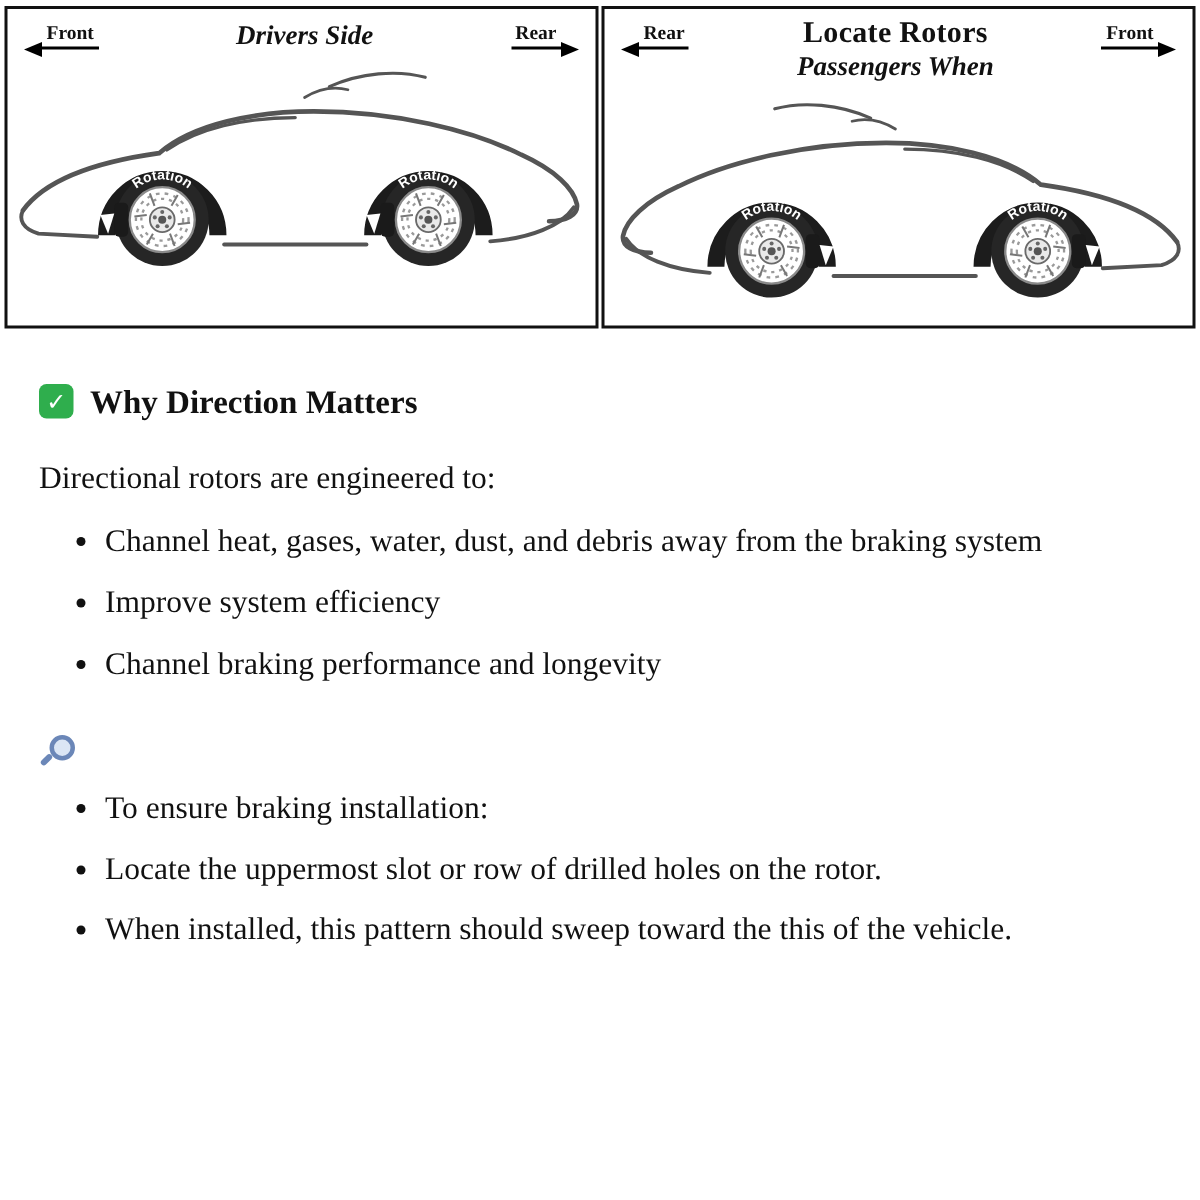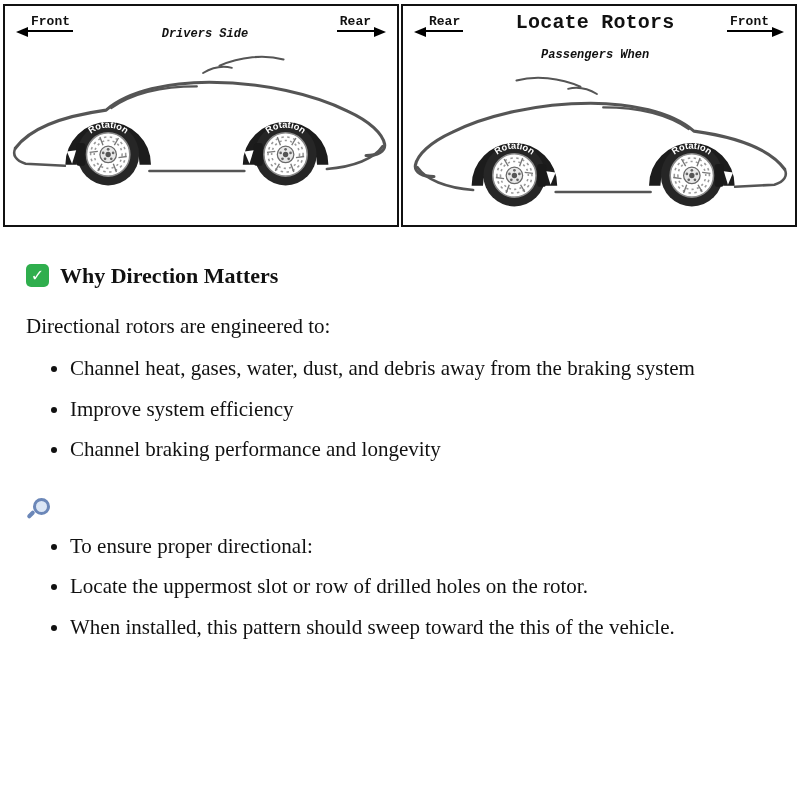--- a/index.html
+++ b/index.html
@@ -2,24 +2,24 @@
 <html><head>
 <meta charset="utf-8">
 <style>
   html, body { margin:0; padding:0; background:#fff; }
   body { width:800px; font-family:"Liberation Serif", serif; color:#111; }
 
   
   .diagram { display:flex; margin:4px 3px 0 3px; }
   .panel { width:50%; border:2px solid #111; background:#fff; box-sizing:border-box; }
   .panel + .panel { margin-left:2px; }
-  .panel-header { display:flex; align-items:flex-start; justify-content:flex-start; padding:6px 10px 0 10px; font-family:Liberation Mono, monospace; }
+  .panel-header { display:flex; align-items:flex-start; justify-content:flex-start; padding:6px 10px 0 10px; font-family:Liberation Serif, serif; }
   .panel-titles { text-align:center; line-height:1.05; flex:1; }
   .panel-title { font-size:20px; font-weight:bold; letter-spacing:0.2px; }
-  .panel-subtitle { font-size:12px; font-weight:bold; font-style:italic; margin-top:16px; }
+  .panel-subtitle { font-size:18px; font-weight:bold; font-style:italic; margin-top:2px; }
   .dir-label { position:relative; font-size:13px; font-weight:bold; margin-top:2px; white-space:nowrap; }
   .dl-text { display:inline-block; border-bottom:2.5px solid #000; padding:0 3px 1px 3px; }
   .arrow-left { margin-left:13px; }
   .arrow-left::before { content:""; position:absolute; left:-12px; bottom:-4.5px;
       border-top:5.5px solid transparent; border-bottom:5.5px solid transparent; border-right:12px solid #000; }
   .arrow-right { margin-right:13px; }
   .arrow-right::after { content:""; position:absolute; right:-12px; bottom:-4.5px;
       border-top:5.5px solid transparent; border-bottom:5.5px solid transparent; border-left:12px solid #000; }
   .car-svg { display:block; width:100%; height:auto; }
 
@@ -193,18 +193,18 @@
     <li>Channel heat, gases, water, dust, and debris away from the braking system</li>
     <li>Improve system efficiency</li>
     <li>Channel braking performance and longevity</li>
   </ul>
 
   <h2 class="sec-heading normal">
     <span class="mag-icon"></span>
   </h2>
 
   <ul class="bullets">
-    <li>To ensure proper directional:</li>
+    <li>To ensure braking installation:</li>
     <li>Locate the uppermost slot or row of drilled holes on the rotor.</li>
     <li>When installed, this pattern should sweep toward the this of the vehicle.</li>
   </ul>
 
 </div>
 
 </body></html>

